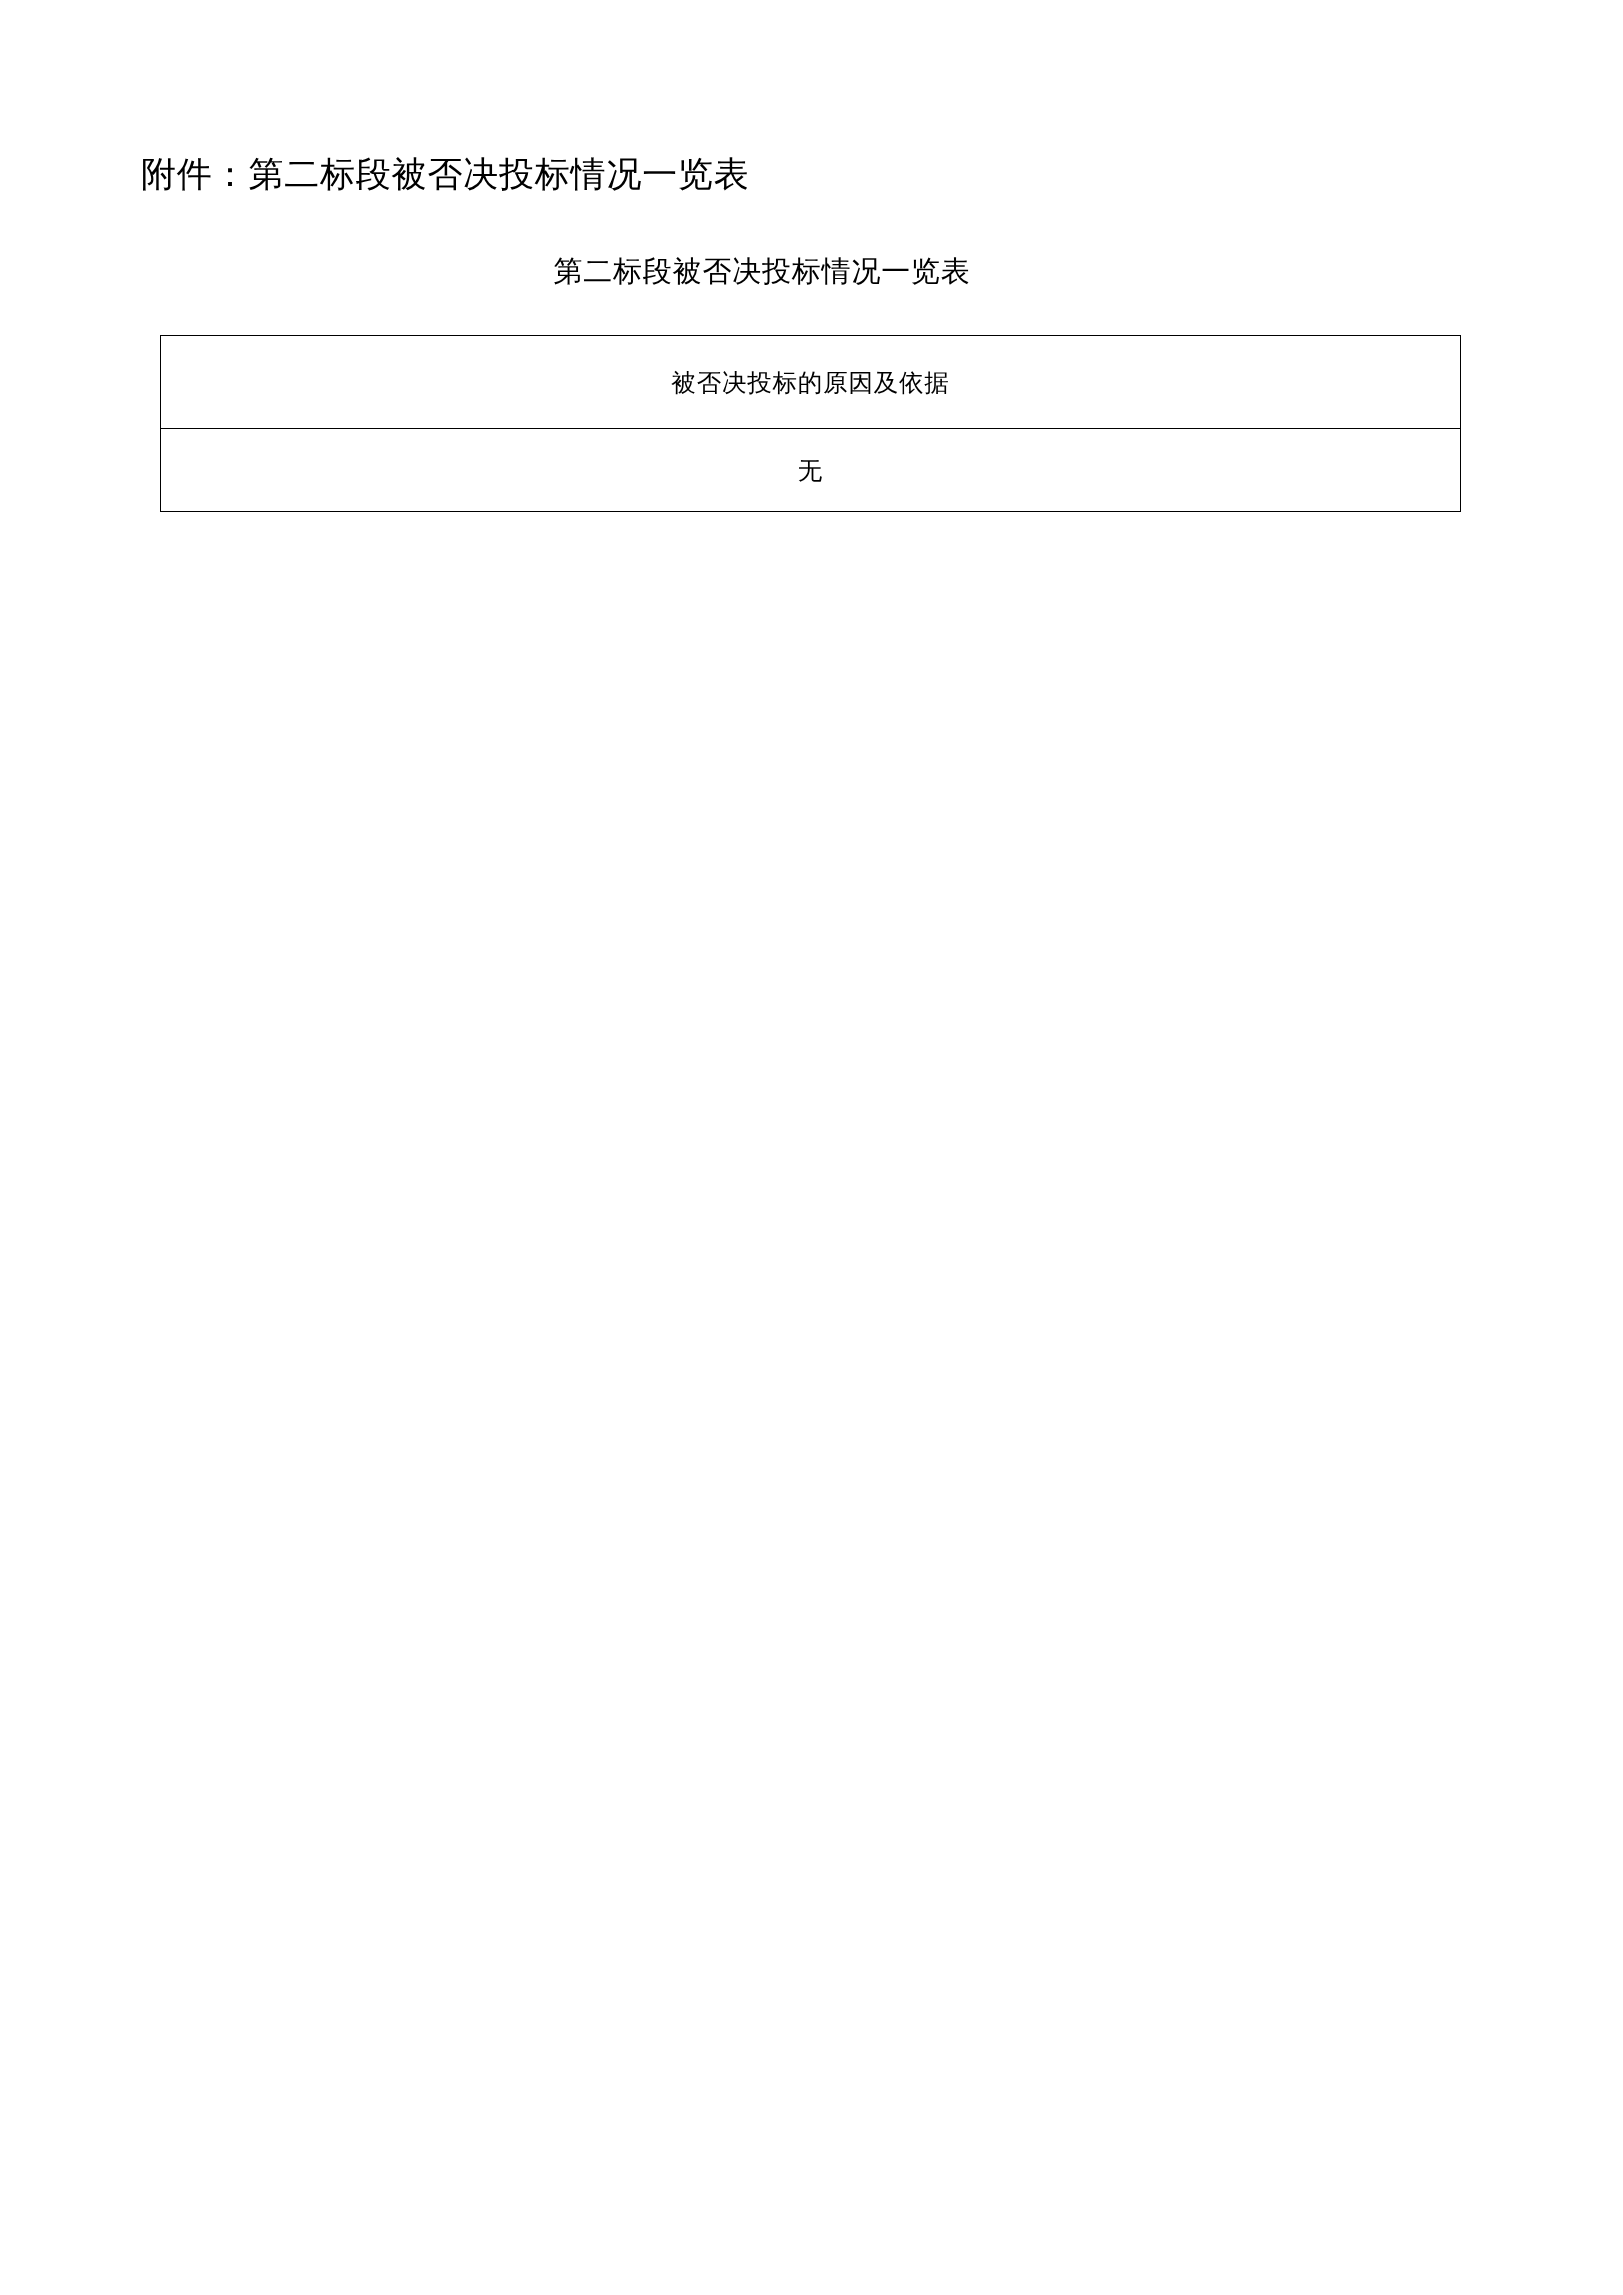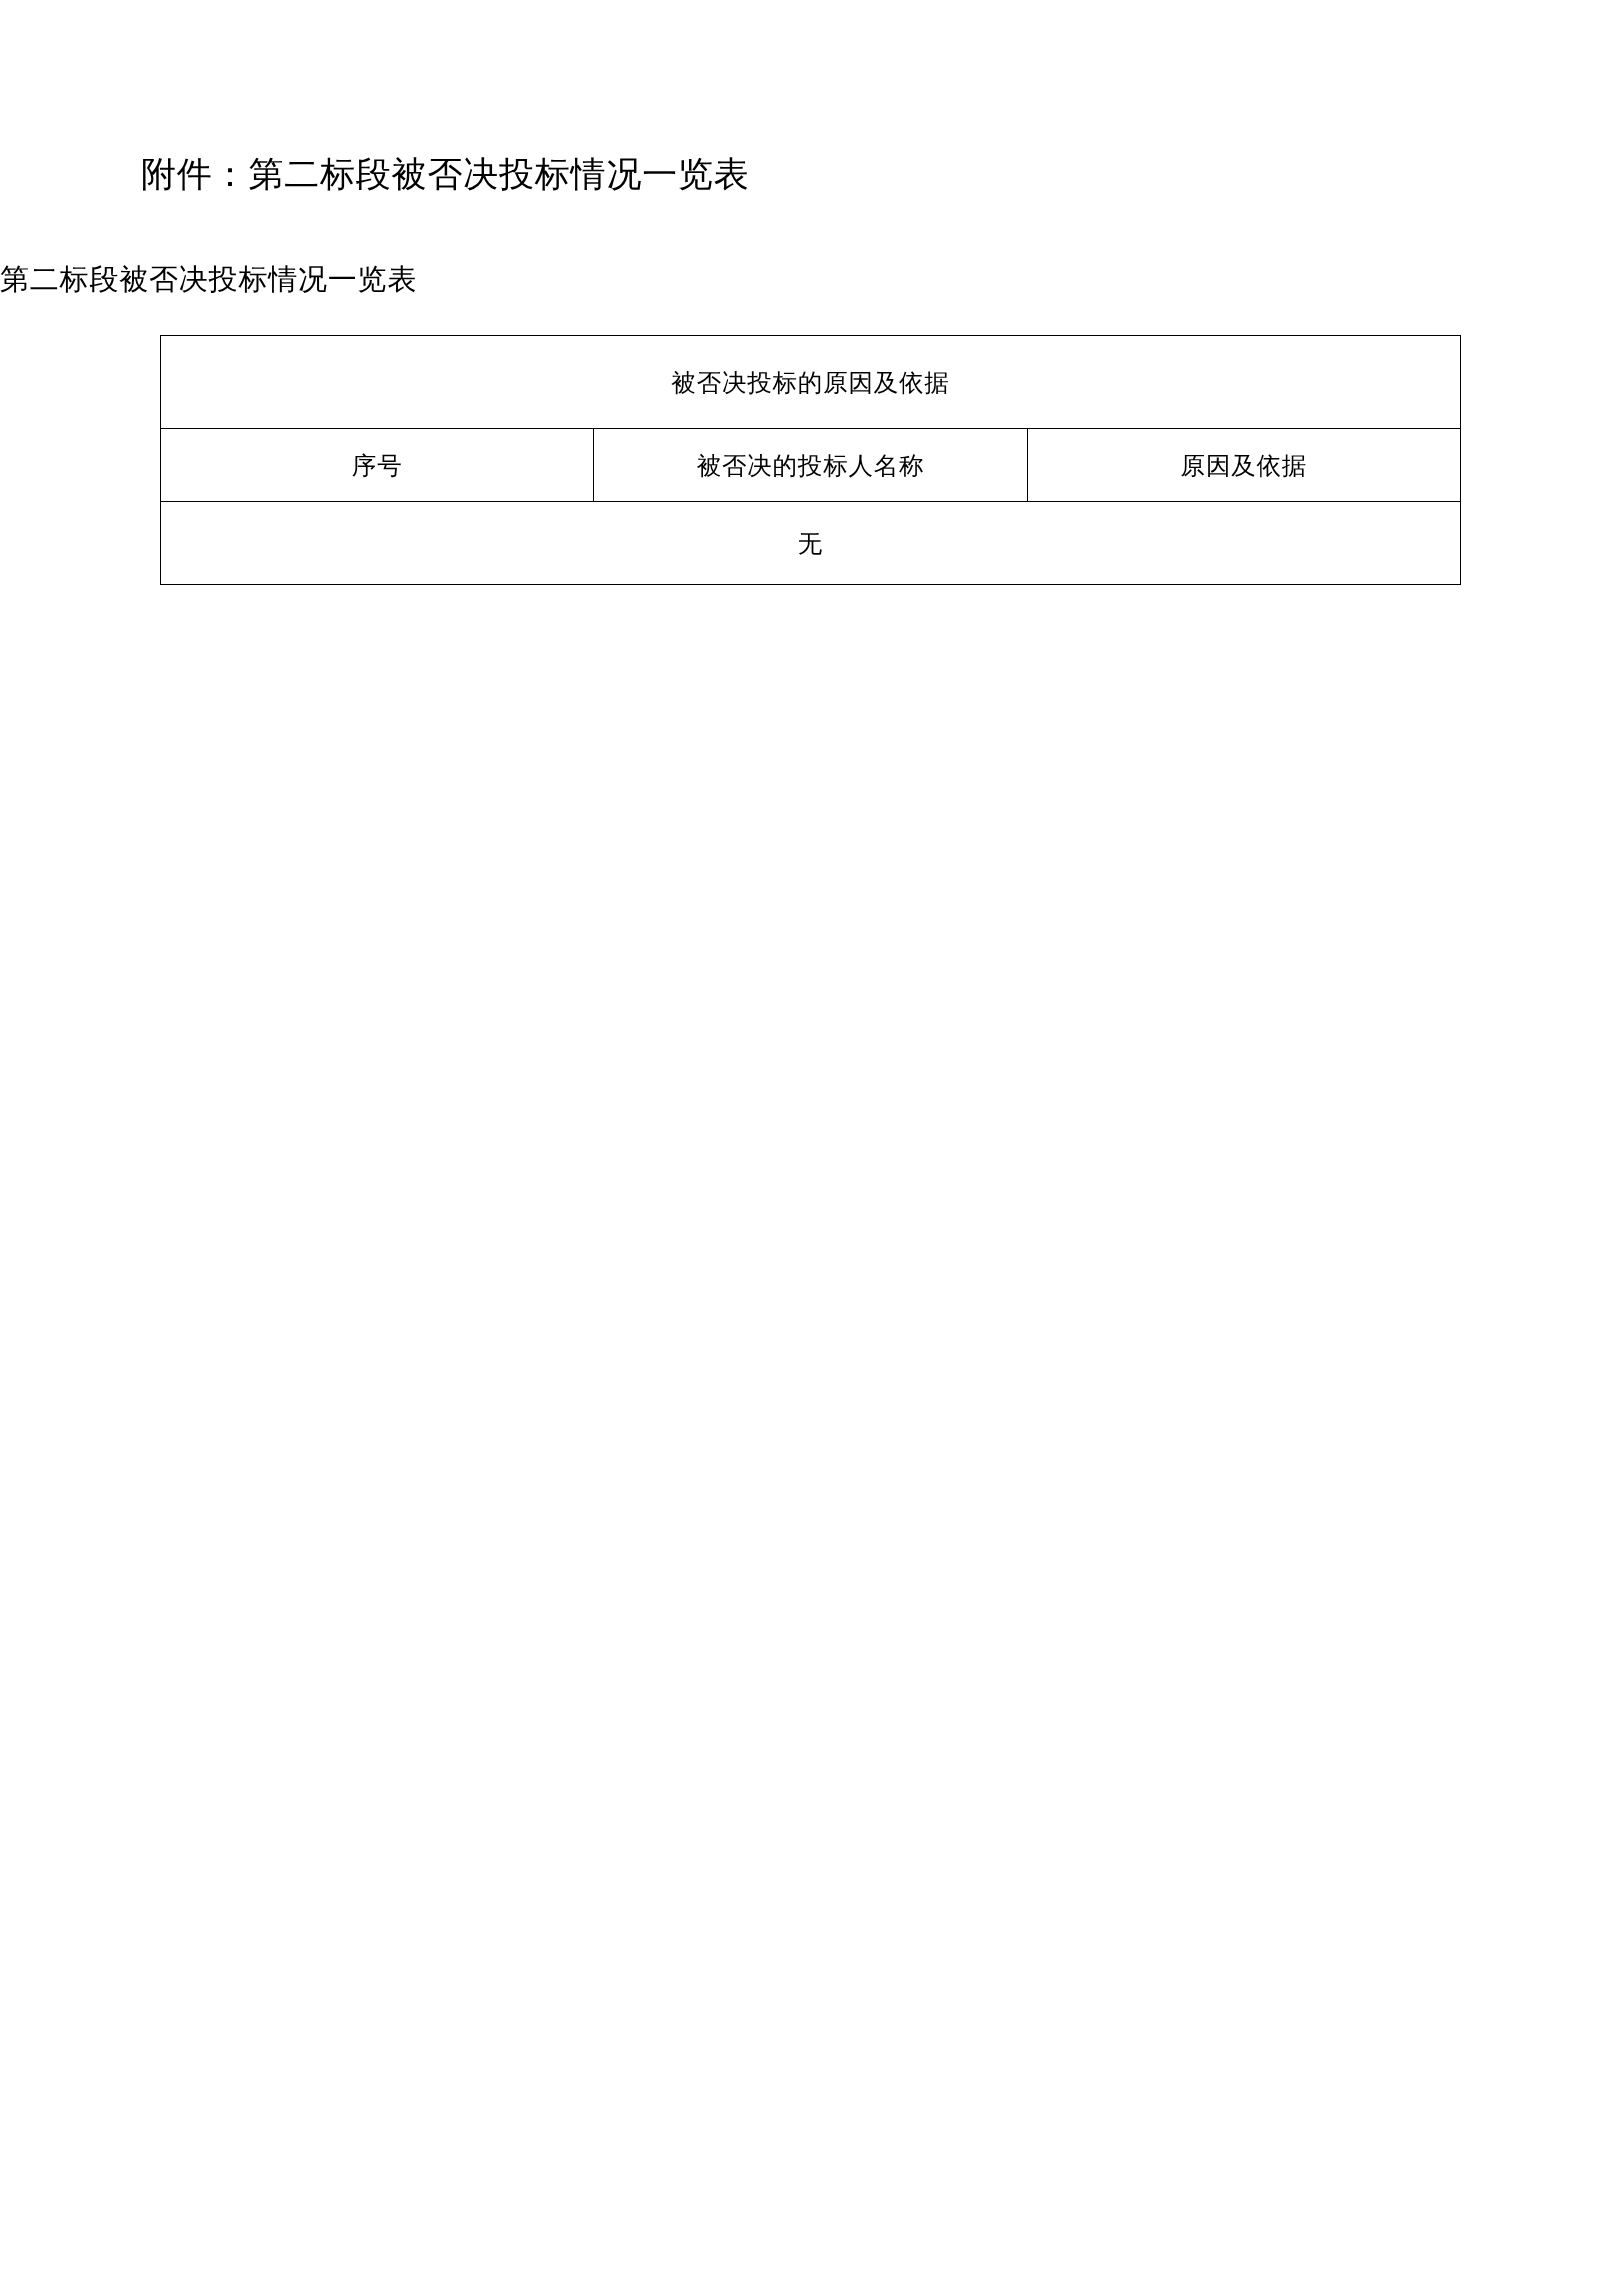--- a/index.html
+++ b/index.html
@@ -27,23 +27,23 @@
     left: 141px;
     top: 151px;
     font-size: 35px;
     letter-spacing: 0.8px;
     white-space: nowrap;
     font-family: "DejaVu Serif", "Liberation Serif", serif;
   }
   .doc-subtitle {
     position: absolute;
     left: 0;
-    top: 260px;
+    top: 252px;
     width: 1524px;
-    text-align: left;
+    text-align: center;
     font-size: 29px;
     letter-spacing: 0.8px;
     font-family: "DejaVu Serif", "Liberation Serif", serif;
   }
   .table-wrap {
     position: absolute;
     left: 160px;
     top: 335px;
     width: 1301px;
   }
@@ -83,25 +83,20 @@
   <div class="doc-heading">附件：第二标段被否决投标情况一览表</div>
 
   <div class="doc-subtitle">第二标段被否决投标情况一览表</div>
 
   <div class="table-wrap">
     <table class="reject-table">
       <tbody>
         <tr class="row-title">
           <td colspan="3">被否决投标的原因及依据</td>
         </tr>
-        <tr class="row-header">
-          <td class="col-no">序号</td>
-          <td class="col-name">被否决的投标人名称</td>
-          <td class="col-reason">原因及依据</td>
-        </tr>
         <tr class="row-body">
           <td colspan="3">无</td>
         </tr>
       </tbody>
     </table>
   </div>
 
 </div>
 
 

